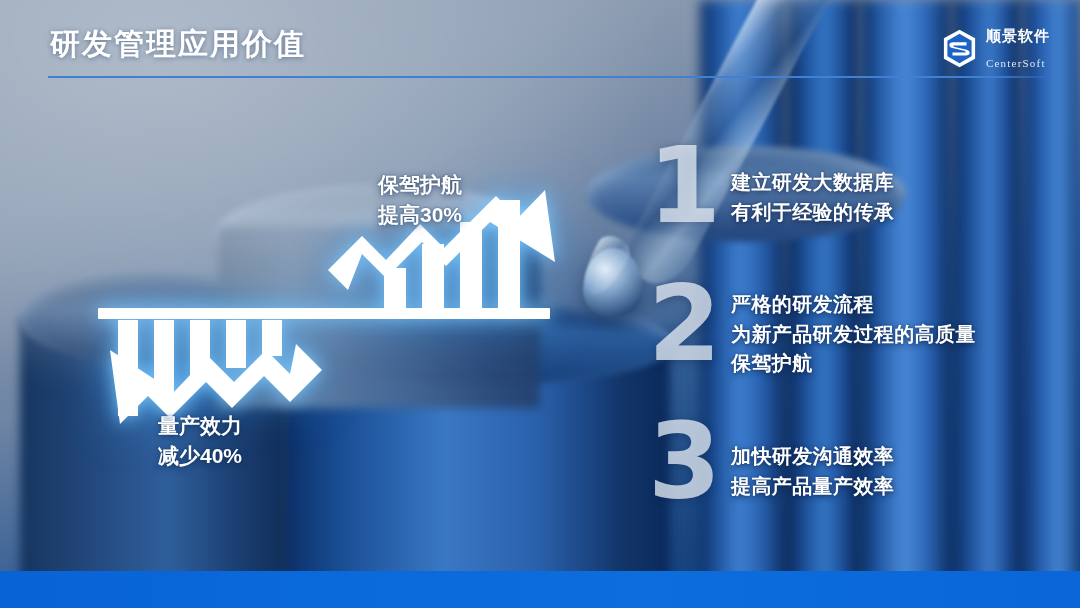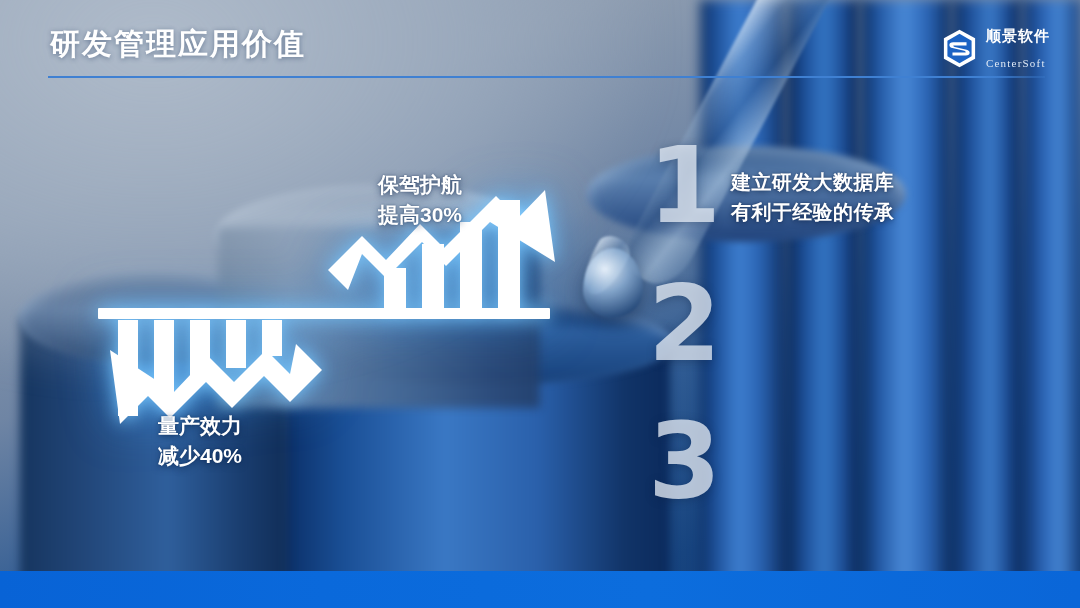--- a/index.html
+++ b/index.html
@@ -207,20 +207,25 @@
 减少40%</div>
 
   <div class="item item-1">
     <div class="num">1</div>
     <div class="itxt">建立研发大数据库
 有利于经验的传承</div>
   </div>
 
   <div class="item item-2">
     <div class="num">2</div>
+    <div class="itxt">严格的研发流程
+为新产品研发过程的高质量
+保驾护航</div>
   </div>
 
   <div class="item item-3">
     <div class="num">3</div>
+    <div class="itxt">加快研发沟通效率
+提高产品量产效率</div>
   </div>
 
   <div class="bottombar"></div>
 </div>
 
 </body></html>

